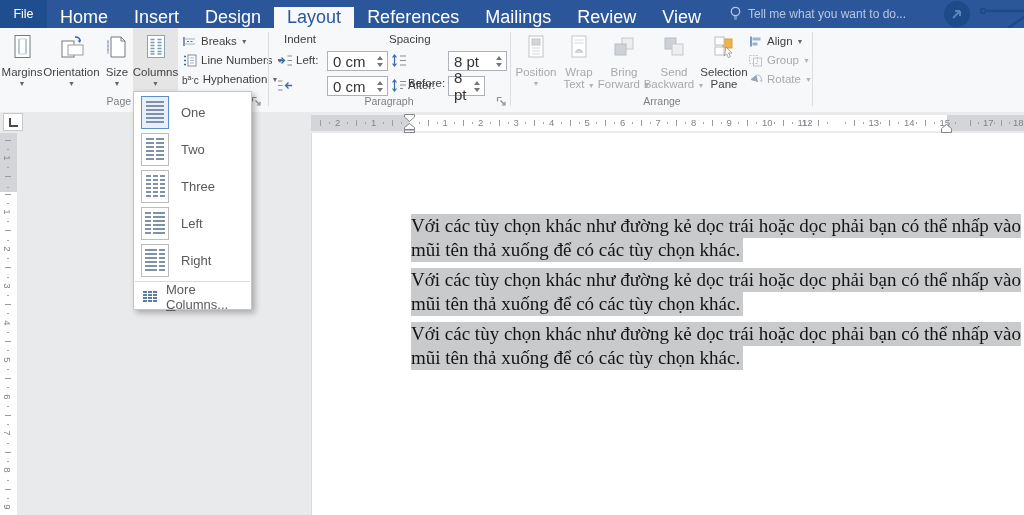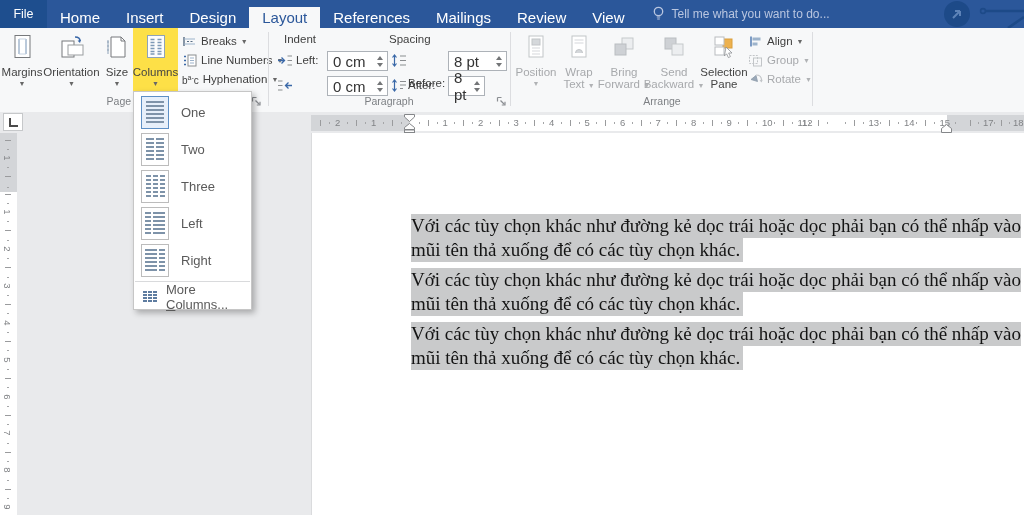--- a/index.html
+++ b/index.html
@@ -3,36 +3,36 @@
 <meta charset="utf-8">
 <style>
   html,body{margin:0;padding:0;}
   body{width:1024px;height:515px;overflow:hidden;font-family:"Liberation Sans","DejaVu Sans",sans-serif;-webkit-font-smoothing:antialiased;}
   .stage{position:relative;width:1024px;height:515px;background:#e9eaec;}
 
   
   .titlebar{position:absolute;left:0;top:0;width:1024px;height:28px;background:#2b579a;display:flex;align-items:stretch;}
   .file-tab{width:47px;background:#1e4e8e;color:#fff;font-size:12.5px;display:flex;align-items:center;justify-content:center;text-align:right;}
   .tabs{display:flex;align-items:flex-end;}
-  .tab{height:21px;line-height:21px;padding:0 13px;font-size:15px;color:#fff;white-space:nowrap;}
+  .tab{height:21px;line-height:21px;padding:0 13px;font-size:18px;color:#fff;white-space:nowrap;}
   .tab.active{background:#f7f8f9;color:#2b579a;}
   .tellme{display:flex;align-items:center;gap:7px;margin-left:16px;color:#b9c6e0;font-size:12px;}
   .logo-badge{position:absolute;right:54px;top:1px;width:26px;height:26px;border-radius:50%;background:#1d4a88;display:flex;align-items:center;justify-content:center;}
   .annot{position:absolute;right:0;top:0;}
 
   
   .ribbon{position:absolute;left:0;top:28px;width:1024px;height:84px;background:#f7f8f9;color:#3f3f3f;}
   .gdiv{position:absolute;top:4px;bottom:6px;width:1px;background:#dcdde0;}
   .glabel{position:absolute;top:67px;font-size:10.5px;color:#7c7f83;transform:translateX(-50%);white-space:nowrap;}
   .launcher{position:absolute;top:68px;width:11px;height:11px;}
   .bigbtn{position:absolute;top:0;height:84px;display:flex;flex-direction:column;align-items:center;font-size:11.5px;color:#444;padding-top:4px;box-sizing:border-box;}
   .bigbtn .ic{height:30px;display:flex;align-items:center;justify-content:center;}
   .bigbtn .lbl{margin-top:4px;line-height:12px;text-align:center;white-space:nowrap;}
   .bigbtn .car{font-size:7px;color:#676767;margin-top:2px;line-height:7px;}
-  .bigbtn.pressed{background:#fde047;height:75px;}
+  .bigbtn.pressed{background:#e5e5e5;height:75px;}
   .bigbtn.disabled{color:#a7a9ac;}
   .bigbtn.disabled .car{color:#b0b2b5;}
   .minibtn{position:absolute;display:flex;align-items:center;gap:4px;font-size:11.5px;color:#3f3f3f;height:16px;white-space:nowrap;}
   .minibtn .car{font-size:7px;color:#676767;}
   .minibtn.disabled{color:#a7a9ac;}
   .minibtn.disabled .car{color:#b0b2b5;}
   .hdr{position:absolute;top:5px;font-size:11.5px;color:#3f3f3f;}
   .rowlbl{position:absolute;font-size:11.5px;color:#3f3f3f;}
   .fld{position:absolute;height:20px;border:1px solid #adb2b8;background:#fff;font-size:15px;color:#333;display:flex;align-items:center;padding:0 4px 0 5px;box-sizing:border-box;}
   .fld .v{flex:1;}

